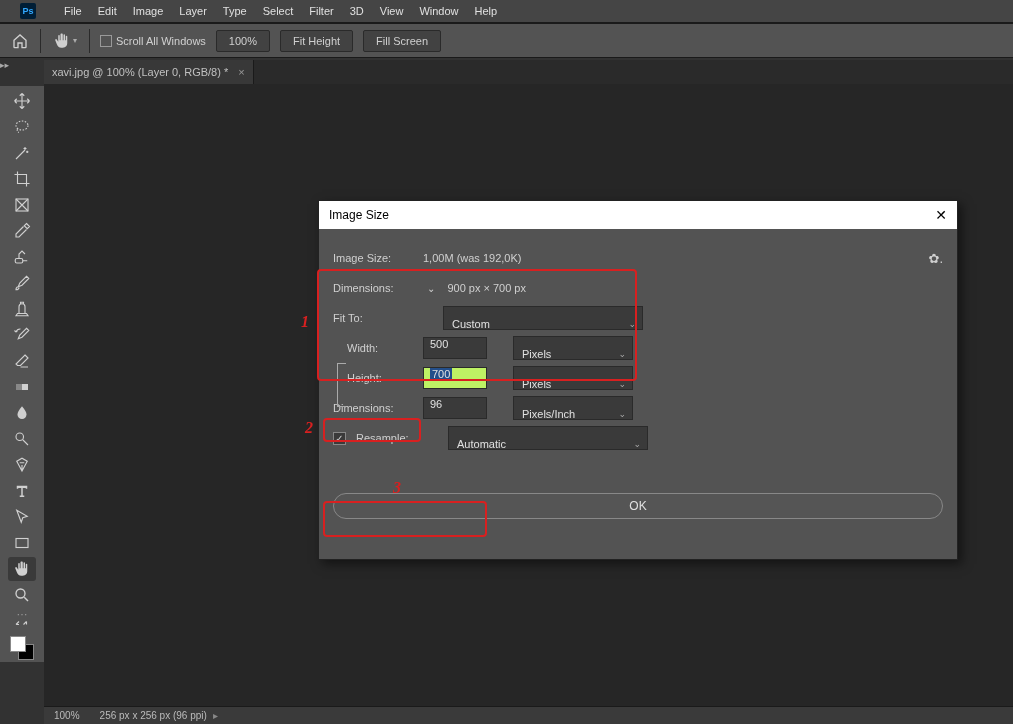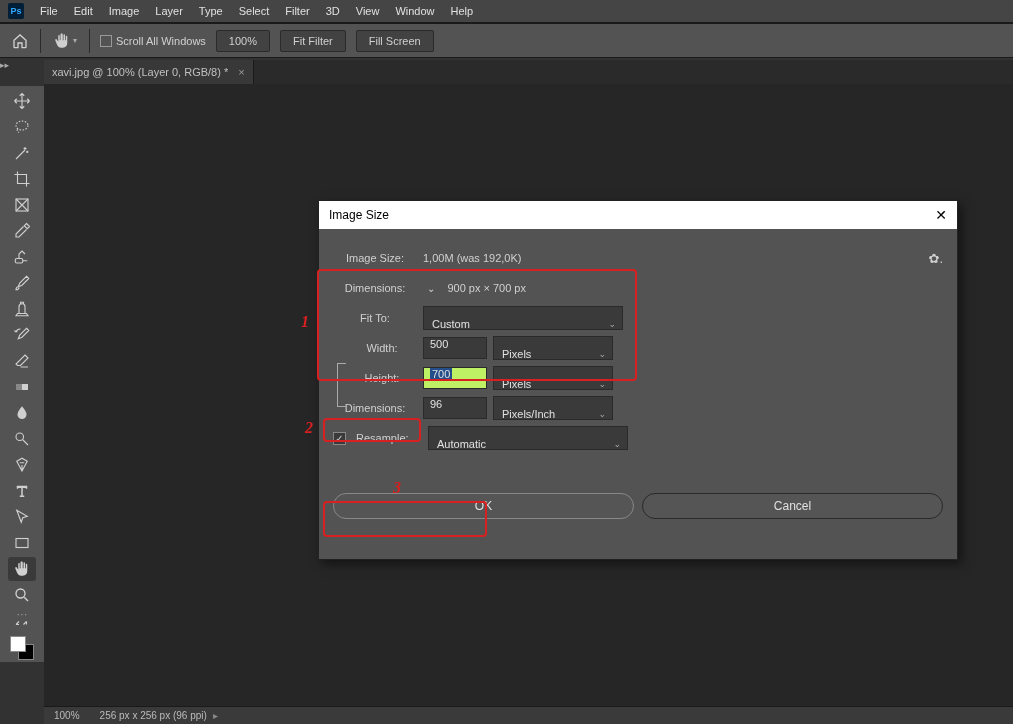--- a/index.html
+++ b/index.html
@@ -1,20 +1,20 @@
 <!DOCTYPE html>
 <html><head>
 <meta charset="utf-8">
 <style>
 * { margin: 0; padding: 0; box-sizing: border-box; font-family: "Segoe UI", Tahoma, sans-serif; }
 body { width: 1013px; height: 724px; background: #323232; color: #d0d0d0; font-size: 11px; overflow: hidden; position: relative; }
 
 
 .menubar { height: 24px; background: #454545; display: flex; align-items: center; border-bottom: 2px solid #1a1a1a; }
-.ps-logo { width: 16px; height: 16px; background: #001e36; color: #31a8ff; font-weight: bold; font-size: 9px; display: flex; align-items: center; justify-content: center; margin: 0 8px; border-radius: 2px; }
+.ps-logo { width: 16px; height: 16px; background: #001e36; color: #31a8ff; font-weight: bold; font-size: 9px; display: flex; align-items: center; justify-content: center; margin: 0 20px; border-radius: 2px; }
 .menu-item { padding: 0 8px; height: 100%; display: flex; align-items: center; cursor: default; color: #e0e0e0; }
 
 
 .optionsbar { height: 34px; background: #535353; display: flex; align-items: center; padding: 0 10px; gap: 10px; border-bottom: 1px solid #1a1a1a; }
 .home-btn { width: 20px; height: 18px; color: #d0d0d0; display: flex; align-items: center; justify-content: center; }
 .hand-opt { width: 28px; height: 26px; display: flex; align-items: center; justify-content: center; color: #d0d0d0; }
 .chk { width: 12px; height: 12px; border: 1px solid #999; display: inline-block; margin-right: 4px; }
 .opt-btn { background: #424242; border: 1px solid #2a2a2a; padding: 4px 12px; color: #d0d0d0; border-radius: 2px; }
 
 
@@ -47,28 +47,28 @@
 .dlg-close { font-size: 14px; font-weight: 300; }
 .dlg-body { display: flex; padding: 14px; gap: 12px; }
 .preview { width: 272px; height: 298px; background: linear-gradient(160deg, #2a1c3a 0%, #3a1020 18%, #5a1228 32%, #152060 40%, #7a1530 55%, #1a2870 62%, #8a1a35 78%, #202a75 90%); position: relative; overflow: hidden; }
 .preview::before { content: ''; position: absolute; left: 30%; top: 0; width: 40%; height: 20%; background: radial-gradient(ellipse at center, rgba(200,160,130,0.8), transparent 70%); filter: blur(6px); }
 .prev-text { position: absolute; bottom: 30px; left: 50%; transform: translateX(-50%); font-family: serif; font-size: 28px; font-style: italic; font-weight: bold; color: #f0c830; letter-spacing: 1px; }
 .crest { position: absolute; right: 34px; top: 116px; width: 42px; height: 48px; background: radial-gradient(circle, #c8a030 0%, #8a1a35 50%, #1a2870 70%); border-radius: 12px 12px 18px 18px; filter: blur(1.5px); }
 .swoosh { position: absolute; left: 60px; top: 180px; width: 26px; height: 12px; border-top: 3px solid #e09020; border-radius: 50% 50% 0 0; transform: skewX(-15deg); }
 
 .fields { flex: 1; display: flex; flex-direction: column; gap: 0; position: relative; }
 .row { display: flex; align-items: center; height: 30px; gap: 6px; }
-.lbl { text-align: center; width: 84px; color: #d0d0d0; font-size: 11px; }
+.lbl { text-align: left; width: 84px; color: #d0d0d0; font-size: 11px; }
 .val { color: #d0d0d0; font-size: 11px; }
 .gear { color: #d0d0d0; margin-left: auto; font-size: 13px; }
 .dimchv { display: inline-block; color: #d0d0d0; font-size: 10px; margin-left: 4px; }
 .inpt { background: #3a3a3a; border: 1px solid #2a2a2a; color: #e0e0e0; height: 22px; padding: 0 6px; width: 64px; font-size: 11px; }
 .inpt.sel { background: #bef264; }
 .inpt.sel span { background: #234e8a; padding: 0 2px; }
-.unit { background: #3a3a3a; border: 1px solid #2a2a2a; color: #e0e0e0; height: 24px; padding: 12px 6px 0 8px; width: 120px; font-size: 11px; display: flex; align-items: center; justify-content: space-between; }
+.unit { background: #3a3a3a; border: 1px solid #2a2a2a; color: #e0e0e0; height: 24px; padding: 12px 6px 0 8px; width: 120px; font-size: 11px; display: flex; align-items: center; justify-content: space-between; margin-left: 20px; }
 .fit { width: 200px; }
 .chv { font-size: 9px; color: #aaa; }
 .resample-chk { width: 13px; height: 13px; background: #3a3a3a; border: 1px solid #888; display: inline-flex; align-items: center; justify-content: center; color: #d0d0d0; font-size: 10px; }
 .link-icon { position: absolute; left: 4px; top: 90px; width: 10px; height: 42px; }
 .link-icon::before { content: ''; position: absolute; left: 0; top: 0; width: 8px; height: 100%; border-left: 1px solid #aaa; border-top: 1px solid #aaa; border-bottom: 1px solid #aaa; }
 
 
 .redbox { position: absolute; border: 2px solid #d82020; border-radius: 4px; pointer-events: none; }
 .rednum { position: absolute; color: #d82020; font-weight: bold; font-size: 16px; font-style: italic; font-family: serif; pointer-events: none; }
 
@@ -106,21 +106,21 @@
         <path d="M12 2a1 1 0 0 1 1 1v8h1V4a1 1 0 1 1 2 0v7h1V6a1 1 0 1 1 2 0v9c0 3-2 6-6 6h-2c-3 0-5-2-6-5l-2-5a1 1 0 0 1 2-1l2 3V5a1 1 0 1 1 2 0v6h1V3a1 1 0 0 1 1-1z"></path>
       </svg>
     <span style="font-size:8px;margin-left:2px;color:#aaa;">▾</span>
   </div>
   <div style="width:1px;height:24px;background:#2a2a2a;"></div>
   <label style="display:flex;align-items:center;color:#d0d0d0;">
     <span class="chk"></span>
     <span>Scroll All Windows</span>
   </label>
   <div class="opt-btn">100%</div>
-  <div class="opt-btn">Fit Filter</div>
+  <div class="opt-btn">Fit Height</div>
   <div class="opt-btn">Fill Screen</div>
 </div>
 
 <div class="chev-left">▸▸</div>
 
 <div class="doctabs">
   <div class="doctab">
     <span>xavi.jpg @ 100% (Layer 0, RGB/8) *</span>
     <span class="x">×</span>
   </div>
@@ -314,21 +314,20 @@
         <span class="resample-chk">✓</span>
         <span style="margin-left:4px;width:66px;text-align:left;">Resample:</span>
         <div class="unit fit">
             <span>Automatic</span>
             <span class="chv">⌄</span>
           </div>
       </div>
 
       <div class="btnrow">
         <div class="btn ok">OK</div>
-        <div class="btn">Cancel</div>
       </div>
 
       <div class="redbox" style="left:-16px; top:26px; width:320px; height:112px;"></div>
       <div class="rednum" style="left:-32px; top:70px;">1</div>
 
       <div class="redbox" style="left:-10px; top:175px; width:98px; height:24px;"></div>
       <div class="rednum" style="left:-28px; top:176px;">2</div>
 
       <div class="redbox" style="left:-10px; top:258px; width:164px; height:36px;"></div>
       <div class="rednum" style="left:60px; top:236px;">3</div>

